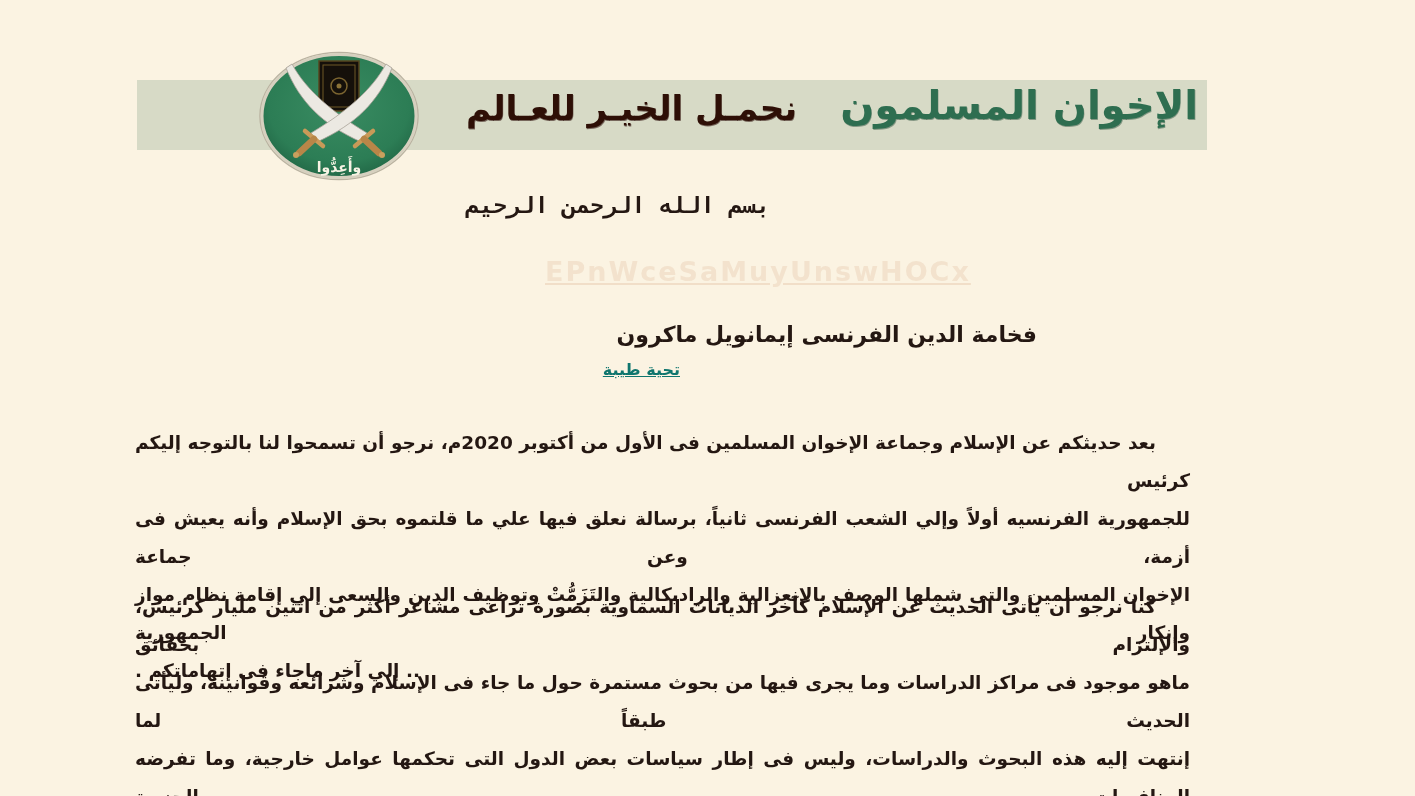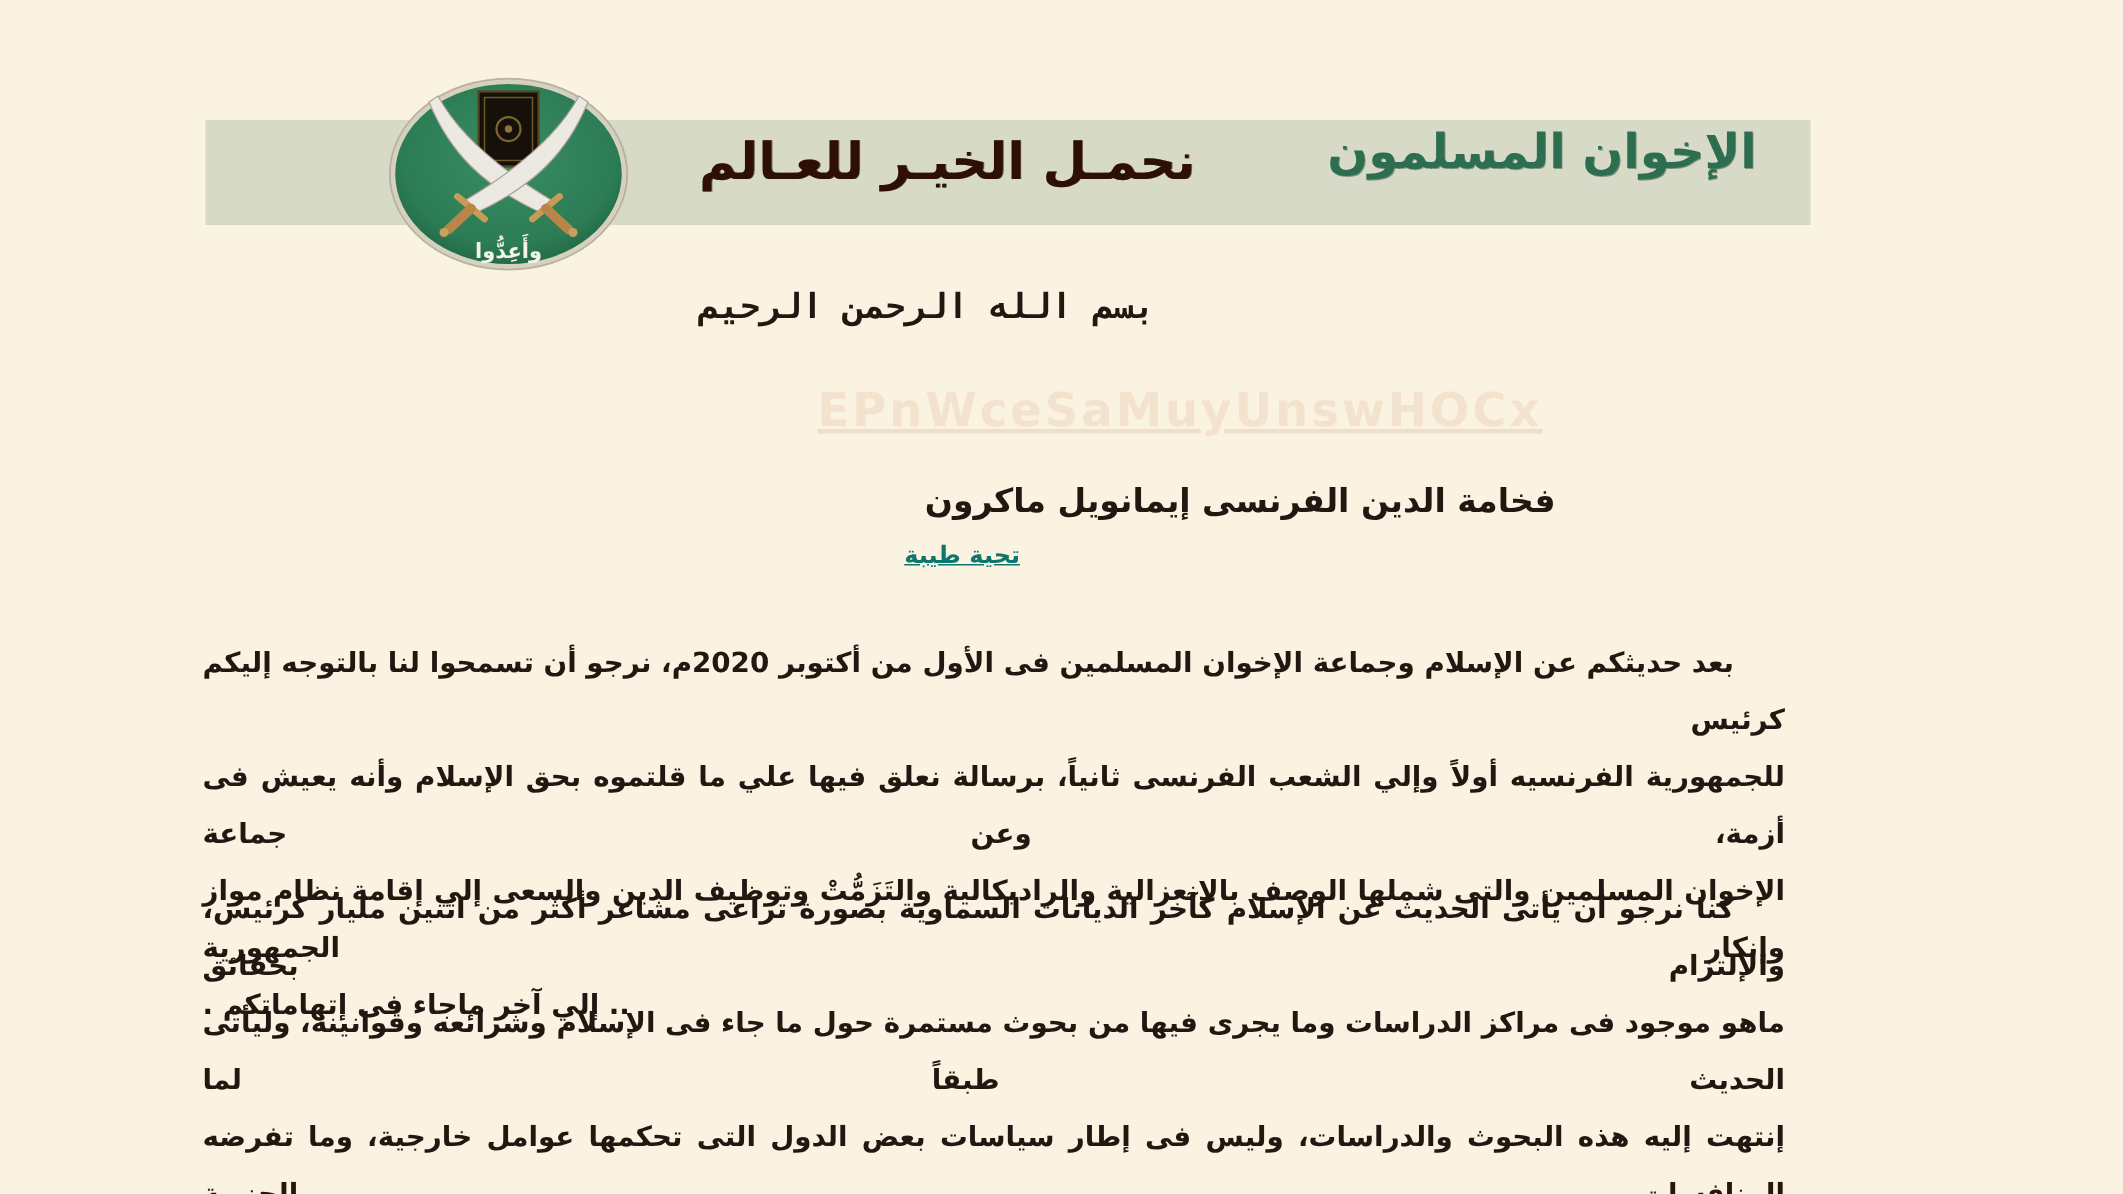--- a/index.html
+++ b/index.html
@@ -45,21 +45,21 @@
     letter-spacing: 1px;
     white-space: nowrap;
   }
   .org-name {
     position: absolute;
     left: 858px;
     top: 82px;
     width: 340px;
     text-align: center;
     direction: rtl;
-    font-size: 32px;
+    font-size: 40px;
     font-weight: bold;
     color: #2e6e50;
     text-shadow: 0.6px 0.6px 0 rgba(30,70,50,0.45);
     white-space: nowrap;
   }
   
   .basmala {
     position: absolute;
     left: 470px;
     top: 192px;
@@ -71,21 +71,21 @@
     color: #241712;
     white-space: nowrap;
     font-family: Liberation Mono, monospace;
   }
   .watermark {
     position: absolute;
     left: 545px;
     top: 256px;
     width: 430px;
     text-align: left;
-    font-size: 31px;
+    font-size: 27px;
     font-weight: bold;
     letter-spacing: 2px;
     color: rgba(216, 170, 132, 0.22);
     text-decoration: underline;
     text-decoration-color: rgba(216, 170, 132, 0.28);
     white-space: nowrap;
   }
   .recipient {
     position: absolute;
     top: 322px;

